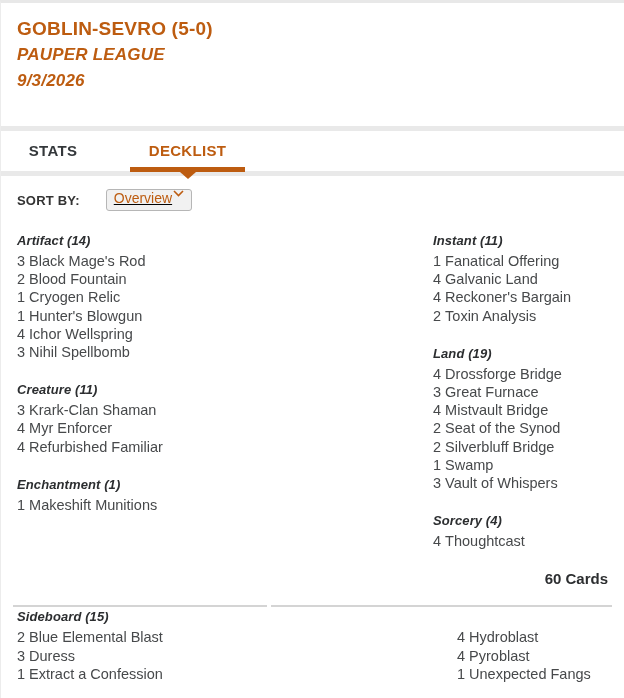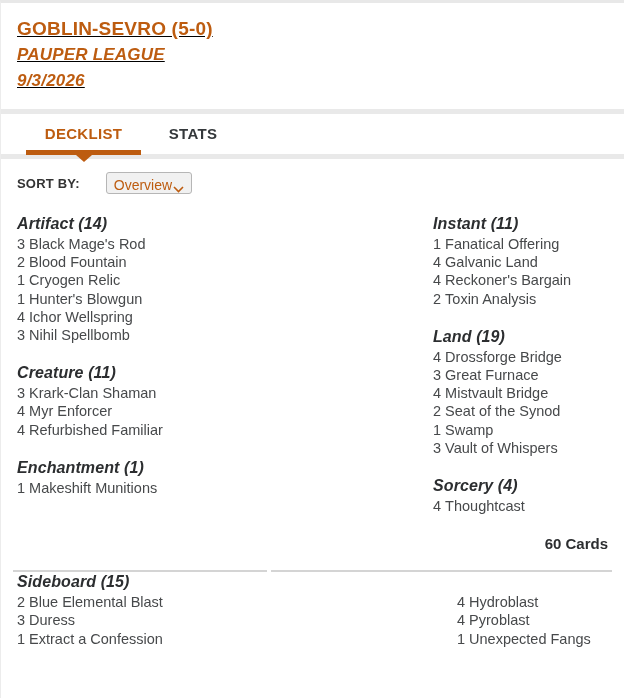--- a/index.html
+++ b/index.html
@@ -12,21 +12,21 @@
   *{box-sizing:border-box;margin:0;padding:0;}
   html,body{background:#fff;}
   body{
     width:624px;height:698px;overflow:hidden;
     font-family:"Liberation Sans","DejaVu Sans",sans-serif;
     border-top:3px solid #e8e8e8;
     border-left:1px solid #ececec;
     position:relative;
   }
   
-  .deck-header{padding:12px 16px 15px;text-decoration:underline;}
+  .deck-header{padding:12px 16px 32px;}
   .deck-title{
     color:var(--accent);font-size:19px;font-weight:bold;line-height:27px;
     letter-spacing:.2px;
   }
   .deck-sub{
     color:var(--accent);font-size:17px;font-weight:bold;font-style:italic;
     line-height:26px;letter-spacing:.2px;
   }
   
   .band{height:5px;background:var(--band);}
@@ -48,30 +48,30 @@
     border-right:8px solid transparent;border-top:7px solid var(--accent);
     z-index:2;
   }
   
   .toolbar{display:flex;align-items:center;padding:13px 16px 20px;}
   .sort-label{
     font-size:13px;font-weight:bold;color:#333;letter-spacing:.2px;margin-right:26px;
   }
   .select{
     width:86px;height:22px;border:1px solid #b6b6b6;border-radius:3px;
-    background:#f1f1f1;display:flex;align-items:flex-end;
-    padding:0 7px;cursor:pointer;
+    background:#f1f1f1;display:flex;align-items:flex-start;
+    padding:0 7px;cursor:pointer;text-decoration:underline;
   }
   .select-value{color:var(--accent);font-size:14px;flex:1;}
   .select svg{flex:none;}
   
   .deck-grid{display:grid;grid-template-columns:416px 1fr;padding:0 16px;}
   .deck-section{margin-bottom:19px;}
   .section-header{
-    font-size:16px;font-weight:bold;font-style:italic;color:var(--heading);
+    font-size:13px;font-weight:bold;font-style:italic;color:var(--heading);
     line-height:19px;margin-bottom:2px;letter-spacing:.1px;
   }
   .card-row{font-size:14.5px;line-height:18.2px;color:var(--cardtext);}
   .qty{margin-right:4px;color:var(--cardtext);}
   .card-name{color:var(--cardtext);text-decoration:none;cursor:pointer;}
   .deck-total{
     font-size:15px;font-weight:bold;color:var(--heading);
     line-height:19px;text-align:right;
   }
   
@@ -89,27 +89,27 @@
 
 <header class="deck-header">
   <h1 class="deck-title">GOBLIN-SEVRO (5-0)</h1>
   <h2 class="deck-sub">PAUPER LEAGUE</h2>
   <h2 class="deck-sub">9/3/2026</h2>
 </header>
 
 <div class="band"></div>
 
 <nav class="tabs">
+  <div class="tab tab-stats">
+    <span>STATS</span>
+  </div>
   <div class="tab tab-decklist">
     <span>DECKLIST</span>
     <span class="tab-underline"></span>
     <span class="tab-caret"></span>
-  </div>
-  <div class="tab tab-stats">
-    <span>STATS</span>
   </div>
 </nav>
 
 <div class="band"></div>
 
 <div class="toolbar">
   <span class="sort-label">SORT BY:</span>
   <div class="select">
     <span class="select-value">Overview</span>
     <svg width="11" height="7" viewBox="0 0 11 7">
@@ -147,20 +147,21 @@
         <div class="card-row"><span class="qty">4</span><a class="card-name">Galvanic Land</a></div>
         <div class="card-row"><span class="qty">4</span><a class="card-name">Reckoner's Bargain</a></div>
         <div class="card-row"><span class="qty">2</span><a class="card-name">Toxin Analysis</a></div>
       </section>
       <section class="deck-section">
         <h3 class="section-header">Land (19)</h3>
         <div class="card-row"><span class="qty">4</span><a class="card-name">Drossforge Bridge</a></div>
         <div class="card-row"><span class="qty">3</span><a class="card-name">Great Furnace</a></div>
         <div class="card-row"><span class="qty">4</span><a class="card-name">Mistvault Bridge</a></div>
         <div class="card-row"><span class="qty">2</span><a class="card-name">Seat of the Synod</a></div>
+        <div class="card-row"><span class="qty">2</span><a class="card-name">Silverbluff Bridge</a></div>
         <div class="card-row"><span class="qty">1</span><a class="card-name">Swamp</a></div>
         <div class="card-row"><span class="qty">3</span><a class="card-name">Vault of Whispers</a></div>
       </section>
       <section class="deck-section">
         <h3 class="section-header">Sorcery (4)</h3>
         <div class="card-row"><span class="qty">4</span><a class="card-name">Thoughtcast</a></div>
       </section>
       <div class="deck-total">60 Cards</div>
     </div>
 </main>

